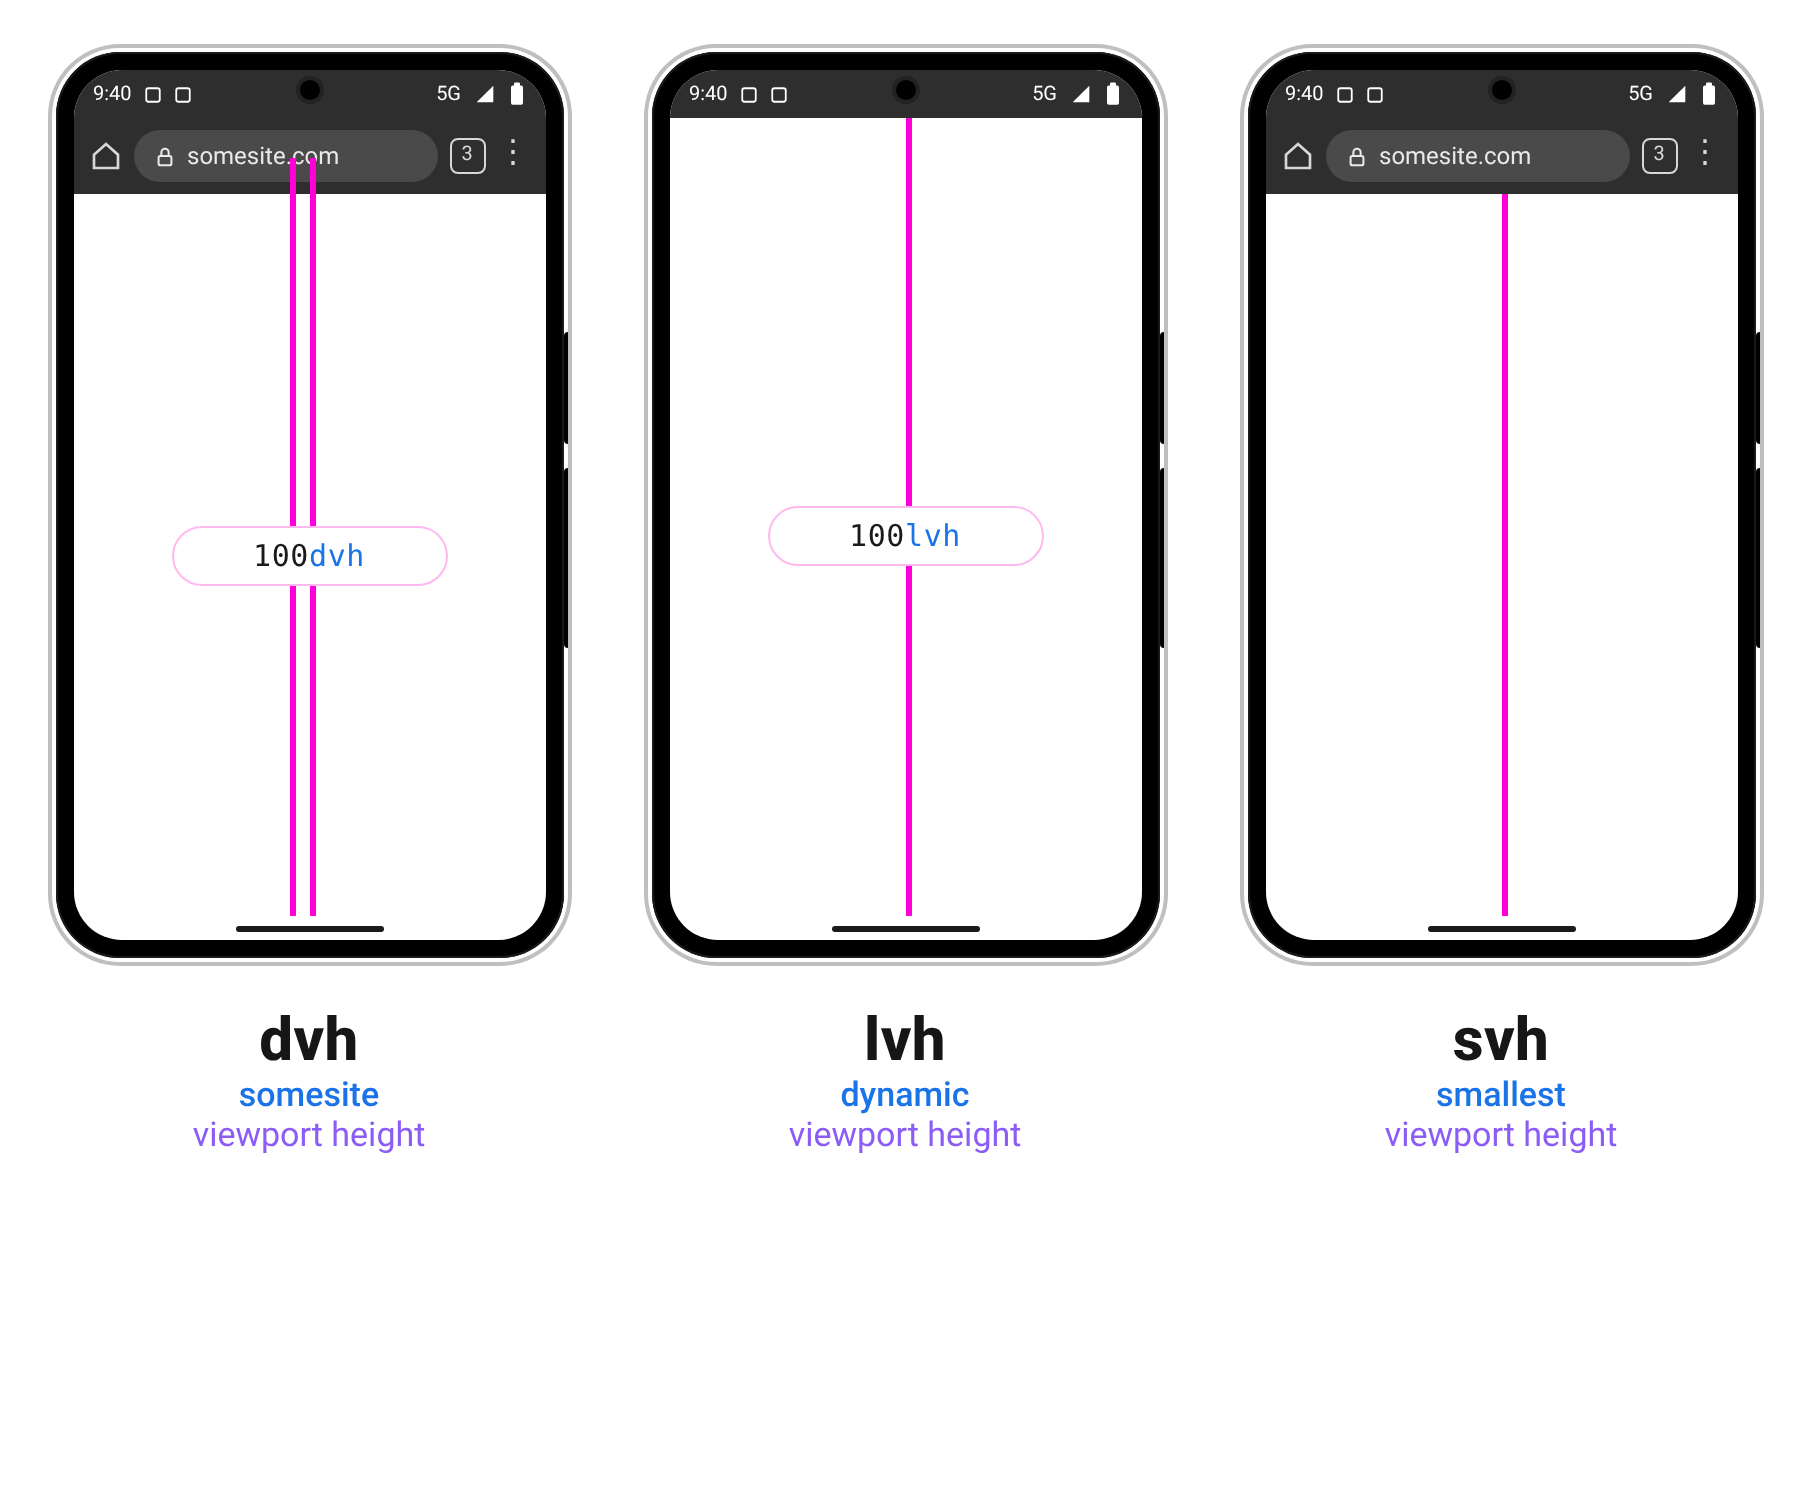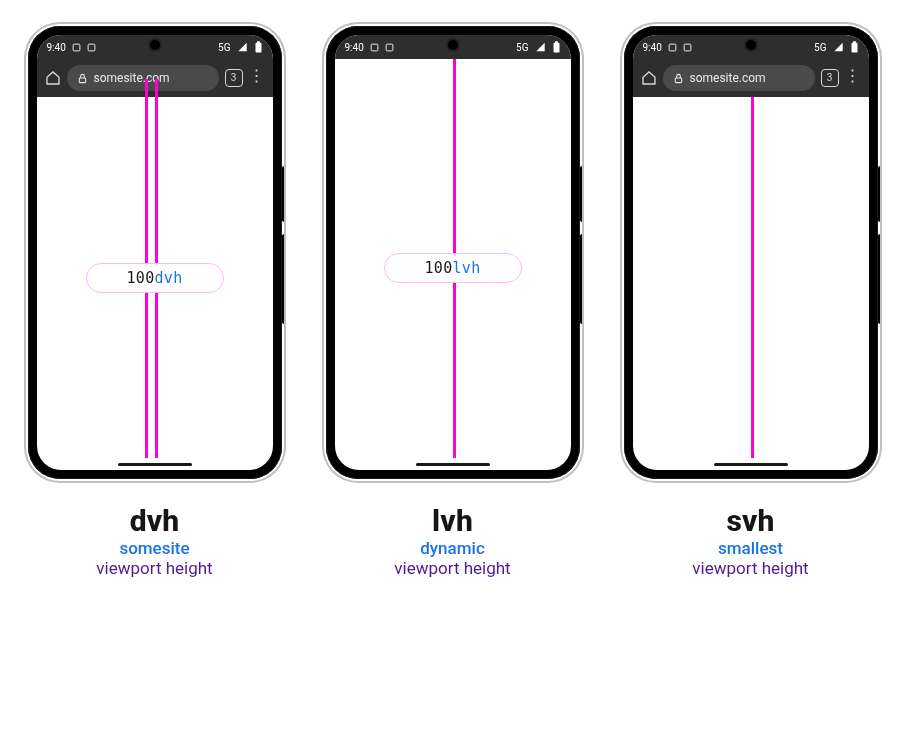--- a/index.html
+++ b/index.html
@@ -168,21 +168,21 @@
     color: #161616;
     letter-spacing: 0.2px;
   }
   .cap-word {
     color: #1a73e8;
     font-size: 17px;
     font-weight: 500;
     margin-top: 6px;
   }
   .cap-rest {
-    color: #4c1d95;
+    color: #8b5cf6;
     font-size: 17px;
     font-weight: 400;
   }
   
   .ico { display: inline-flex; align-items: center; justify-content: center; }
   svg { display: block; }
 </style>
 </head>
 <body>
 

